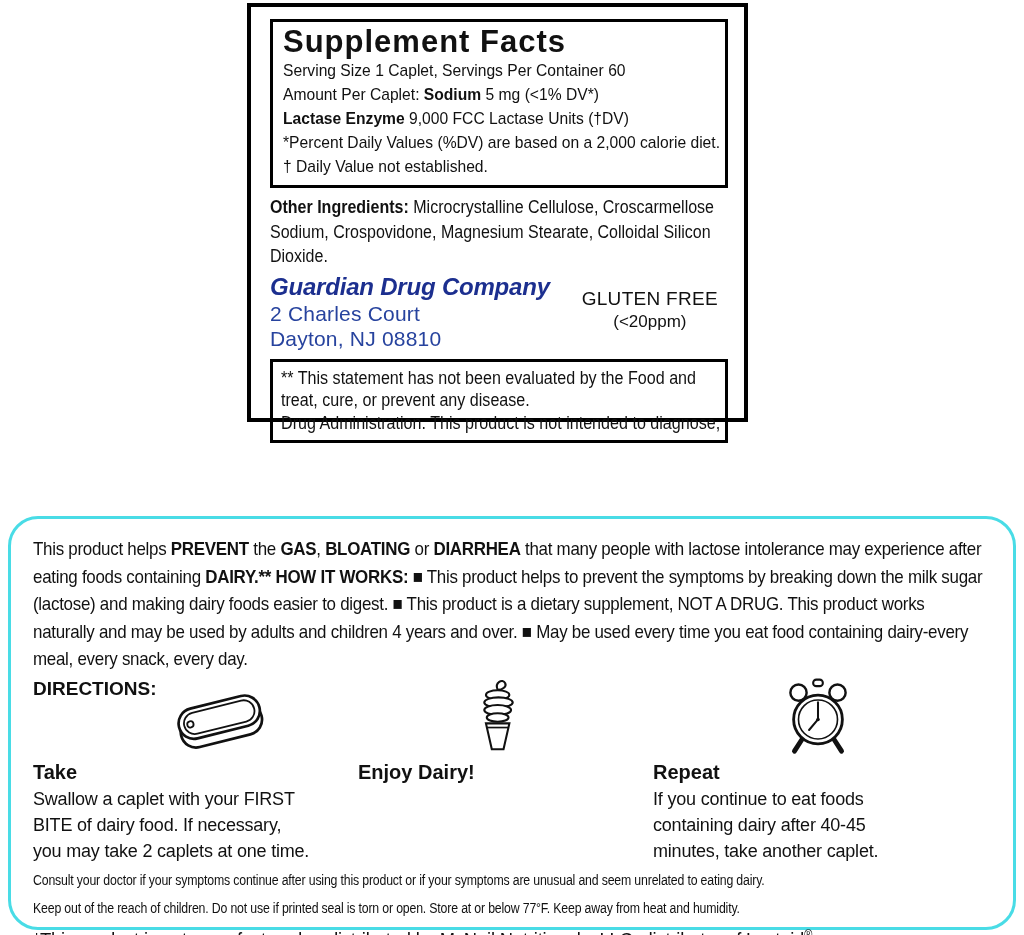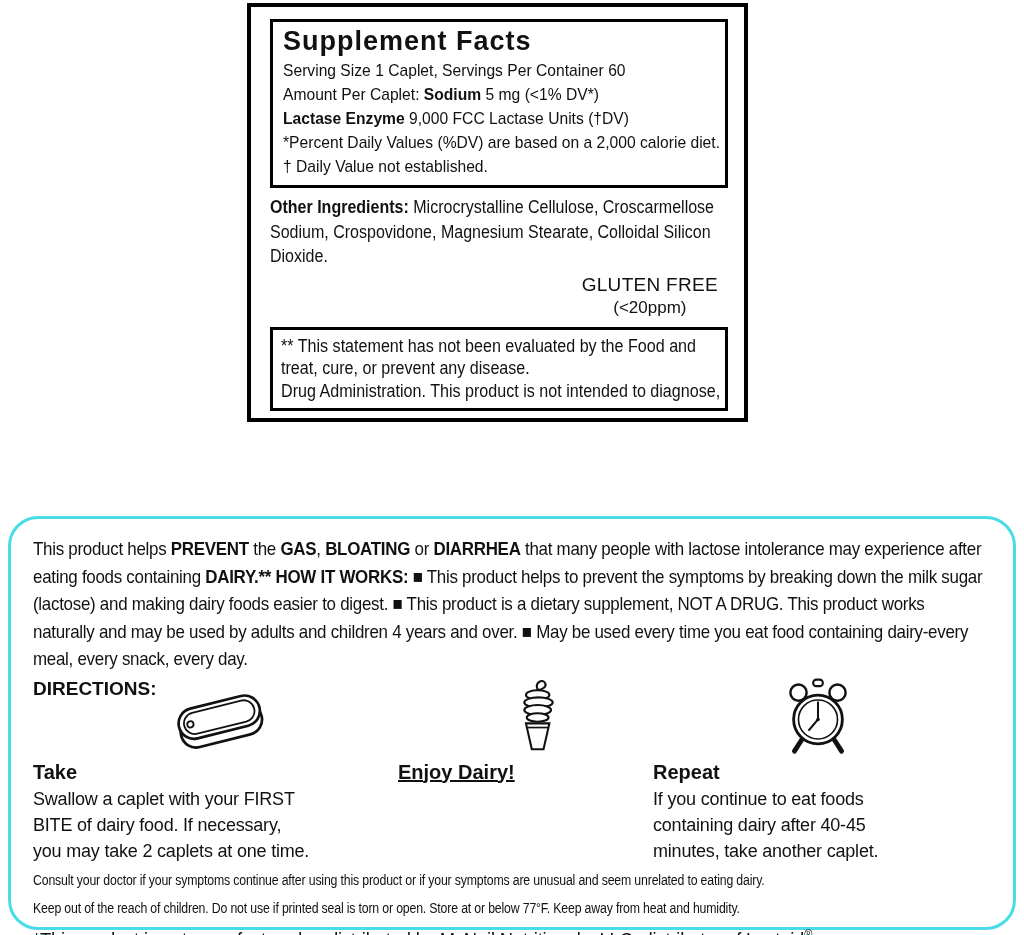--- a/index.html
+++ b/index.html
@@ -9,47 +9,47 @@
     color:#111; font-family:"Liberation Sans", sans-serif; overflow:hidden;
   }
   
   .facts-panel {
     position:absolute; left:247px; top:3px; width:501px; height:419px;
     border:4px solid #000; background:#fff;
   }
   .facts-inner {
     margin:12px 16px 0 19px; border:3px solid #000; padding:2px 8px 6px 10px;
   }
-  .facts-title { font-size:27px; font-weight:bold; letter-spacing:1px; line-height:35px; white-space:nowrap; }
+  .facts-title { font-size:31px; font-weight:bold; letter-spacing:1px; line-height:35px; white-space:nowrap; }
   .fl { font-size:17px; line-height:24px; white-space:nowrap; }
   .cx { display:inline-block; transform:scaleX(0.92); transform-origin:0 50%; white-space:nowrap; }
   .cx88 { display:inline-block; transform:scaleX(0.88); transform-origin:0 50%; white-space:nowrap; }
   .cxp { width:109%; transform:scaleX(0.915); transform-origin:0 0; }
   .other-ing { margin:7px 16px 0 19px; font-size:17.5px; line-height:24.5px; }
   .company-row { display:flex; margin:4px 16px 0 19px; }
   .company-name { font-size:24px; font-weight:bold; font-style:italic; color:#1c2f8f; line-height:28px; letter-spacing:-0.2px; }
   .company-addr { font-size:21px; color:#27439e; line-height:25px; letter-spacing:0.2px; }
-  .gluten { margin-left:auto; text-align:center; padding-right:10px; }
+  .gluten { margin-left:auto; margin-top:14px; text-align:center; padding-right:10px; }
   .gluten-l1 { font-size:19px; line-height:24px; letter-spacing:0.3px; }
   .gluten-l2 { font-size:17px; line-height:22px; }
   .fda-box { margin:8px 16px 0 19px; border:3px solid #000; padding:5px 8px 6px 8px; }
   .fda-line { font-size:17.5px; line-height:22.5px; }
   
   .usage-panel {
     position:absolute; left:8px; top:516px; width:1008px; height:414px;
     border:3px solid #49dce6; border-radius:30px; background:#fff;
     padding:16px 22px 1px 22px;
   }
   .intro { font-size:18.5px; line-height:27.5px; letter-spacing:-0.3px; }
   .intro .b { font-weight:bold; }
   .dir-wrap { position:relative; height:184px; margin-top:3px; }
   .dir-label { position:absolute; left:0; top:2px; font-size:19px; font-weight:bold; }
   .step { position:absolute; top:0; text-align:left; }
   .step-1 { left:0;   width:372px; }
-  .step-2 { left:365px; width:280px;text-decoration:underline; }
+  .step-2 { left:325px; width:280px; }
   .step-3 { left:620px; width:330px; }
   .step-icon { height:80px; display:flex; align-items:flex-end; justify-content:center; }
   .step-title { font-size:20px; font-weight:bold; line-height:27px; margin-top:3px; }
   .step-line { font-size:18px; line-height:26px; letter-spacing:-0.2px; }
   .consult { margin-top:6px; }
   .consult-line { font-size:14px; line-height:28px; letter-spacing:-0.2px; }
   .footnote { margin-top:6px; font-size:20px; letter-spacing:-0.2px; }
   .footnote sup { font-size:12px; }
   svg { display:block; }
 </style>
@@ -66,20 +66,25 @@
       <div class="fl"><span class="cx"><b>Lactase Enzyme</b><span> 9,000 FCC Lactase Units (†DV)</span></span></div>
       <div class="fl"><span class="cx">*Percent Daily Values (%DV) are based on a 2,000 calorie diet.</span></div>
       <div class="fl"><span class="cx">† Daily Value not established.</span></div>
     </div>
 
     <p class="other-ing">
         <span class="cxp" style="display:block;"><b>Other Ingredients:</b><span> Microcrystalline Cellulose, Croscarmellose Sodium, Crospovidone, Magnesium Stearate, Colloidal Silicon Dioxide.</span></span>
       </p>
 
     <div class="company-row">
+      <div>
+        <div class="company-name">Guardian Drug Company</div>
+        <div class="company-addr">2 Charles Court</div>
+        <div class="company-addr">Dayton, NJ 08810</div>
+      </div>
       <div class="gluten">
         <div class="gluten-l1">GLUTEN FREE</div>
         <div class="gluten-l2">(&lt;20ppm)</div>
       </div>
     </div>
 
     <div class="fda-box">
       <div class="fda-line"><span class="cx">** This statement has not been evaluated by the Food and</span></div>
       <div class="fda-line"><span class="cx">treat, cure, or prevent any disease.</span></div>
       <div class="fda-line"><span class="cx">Drug Administration. This product is not intended to diagnose,</span></div>

